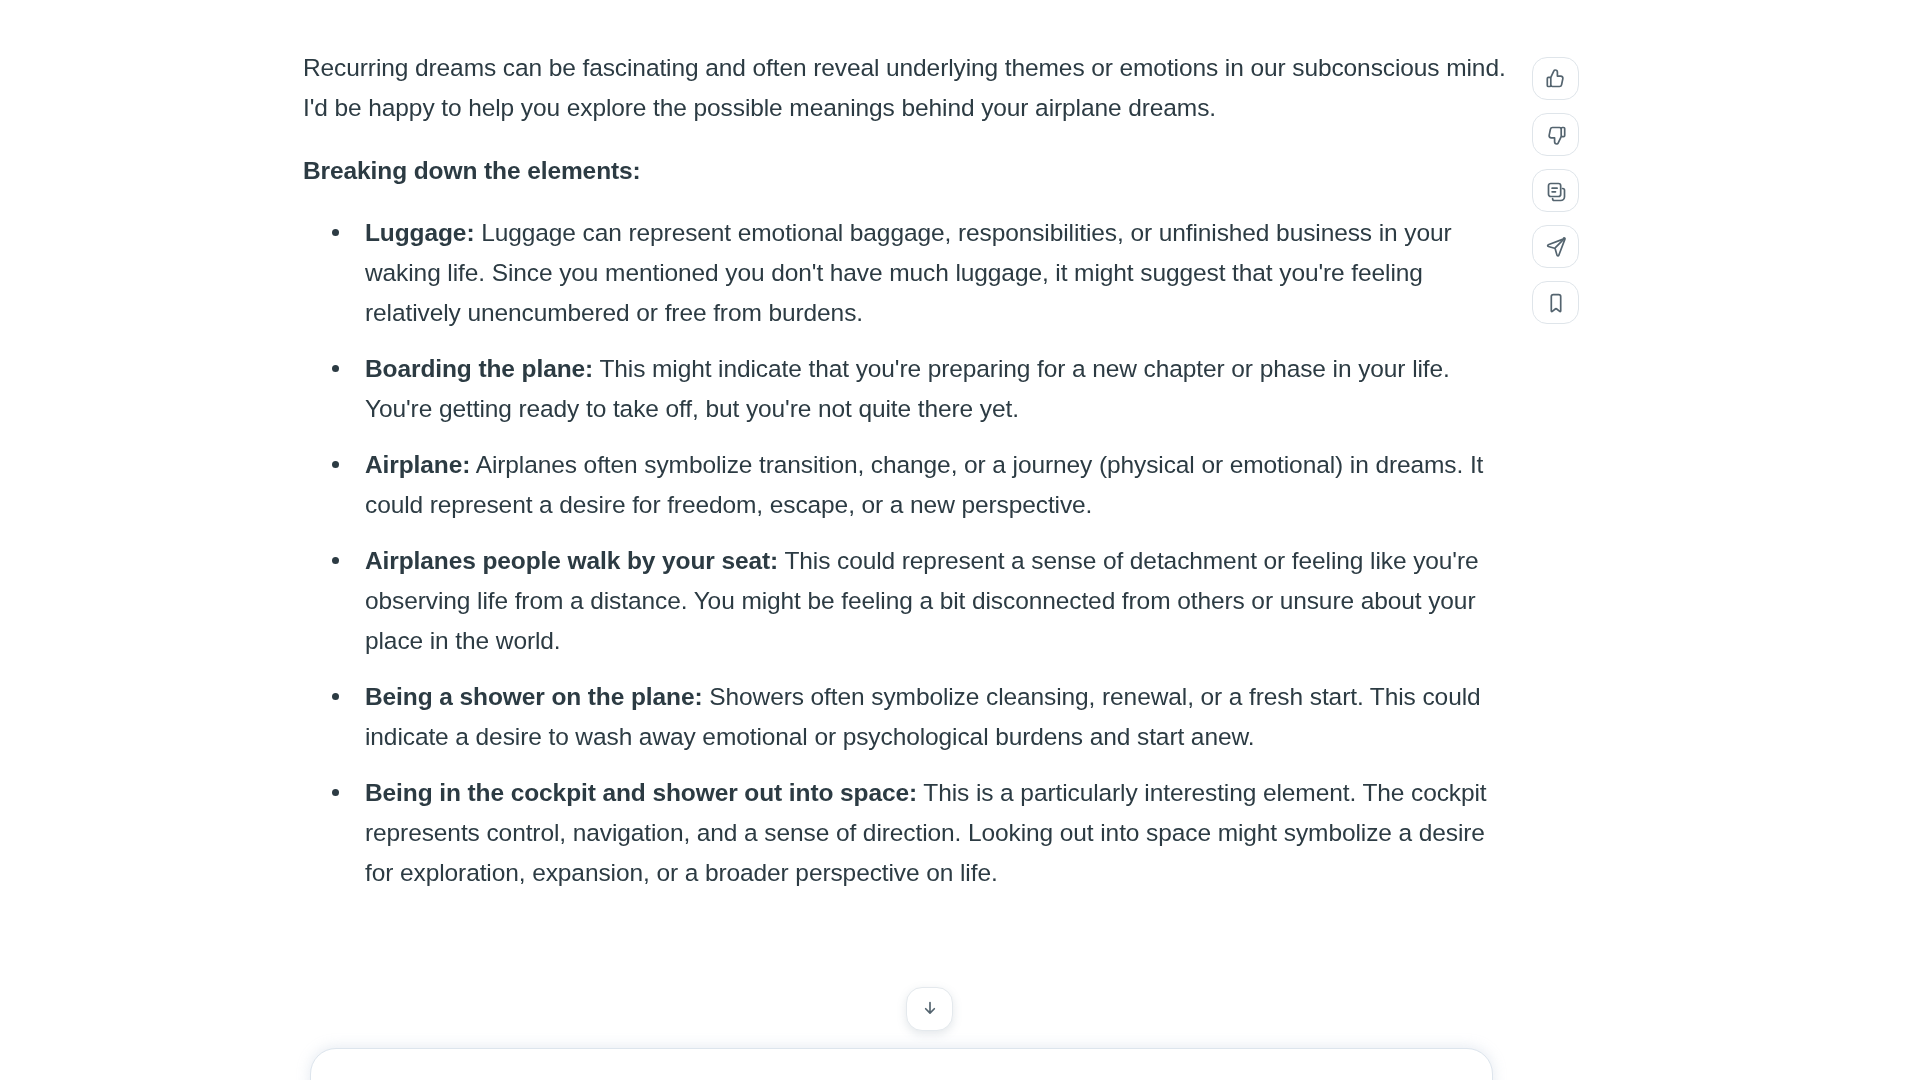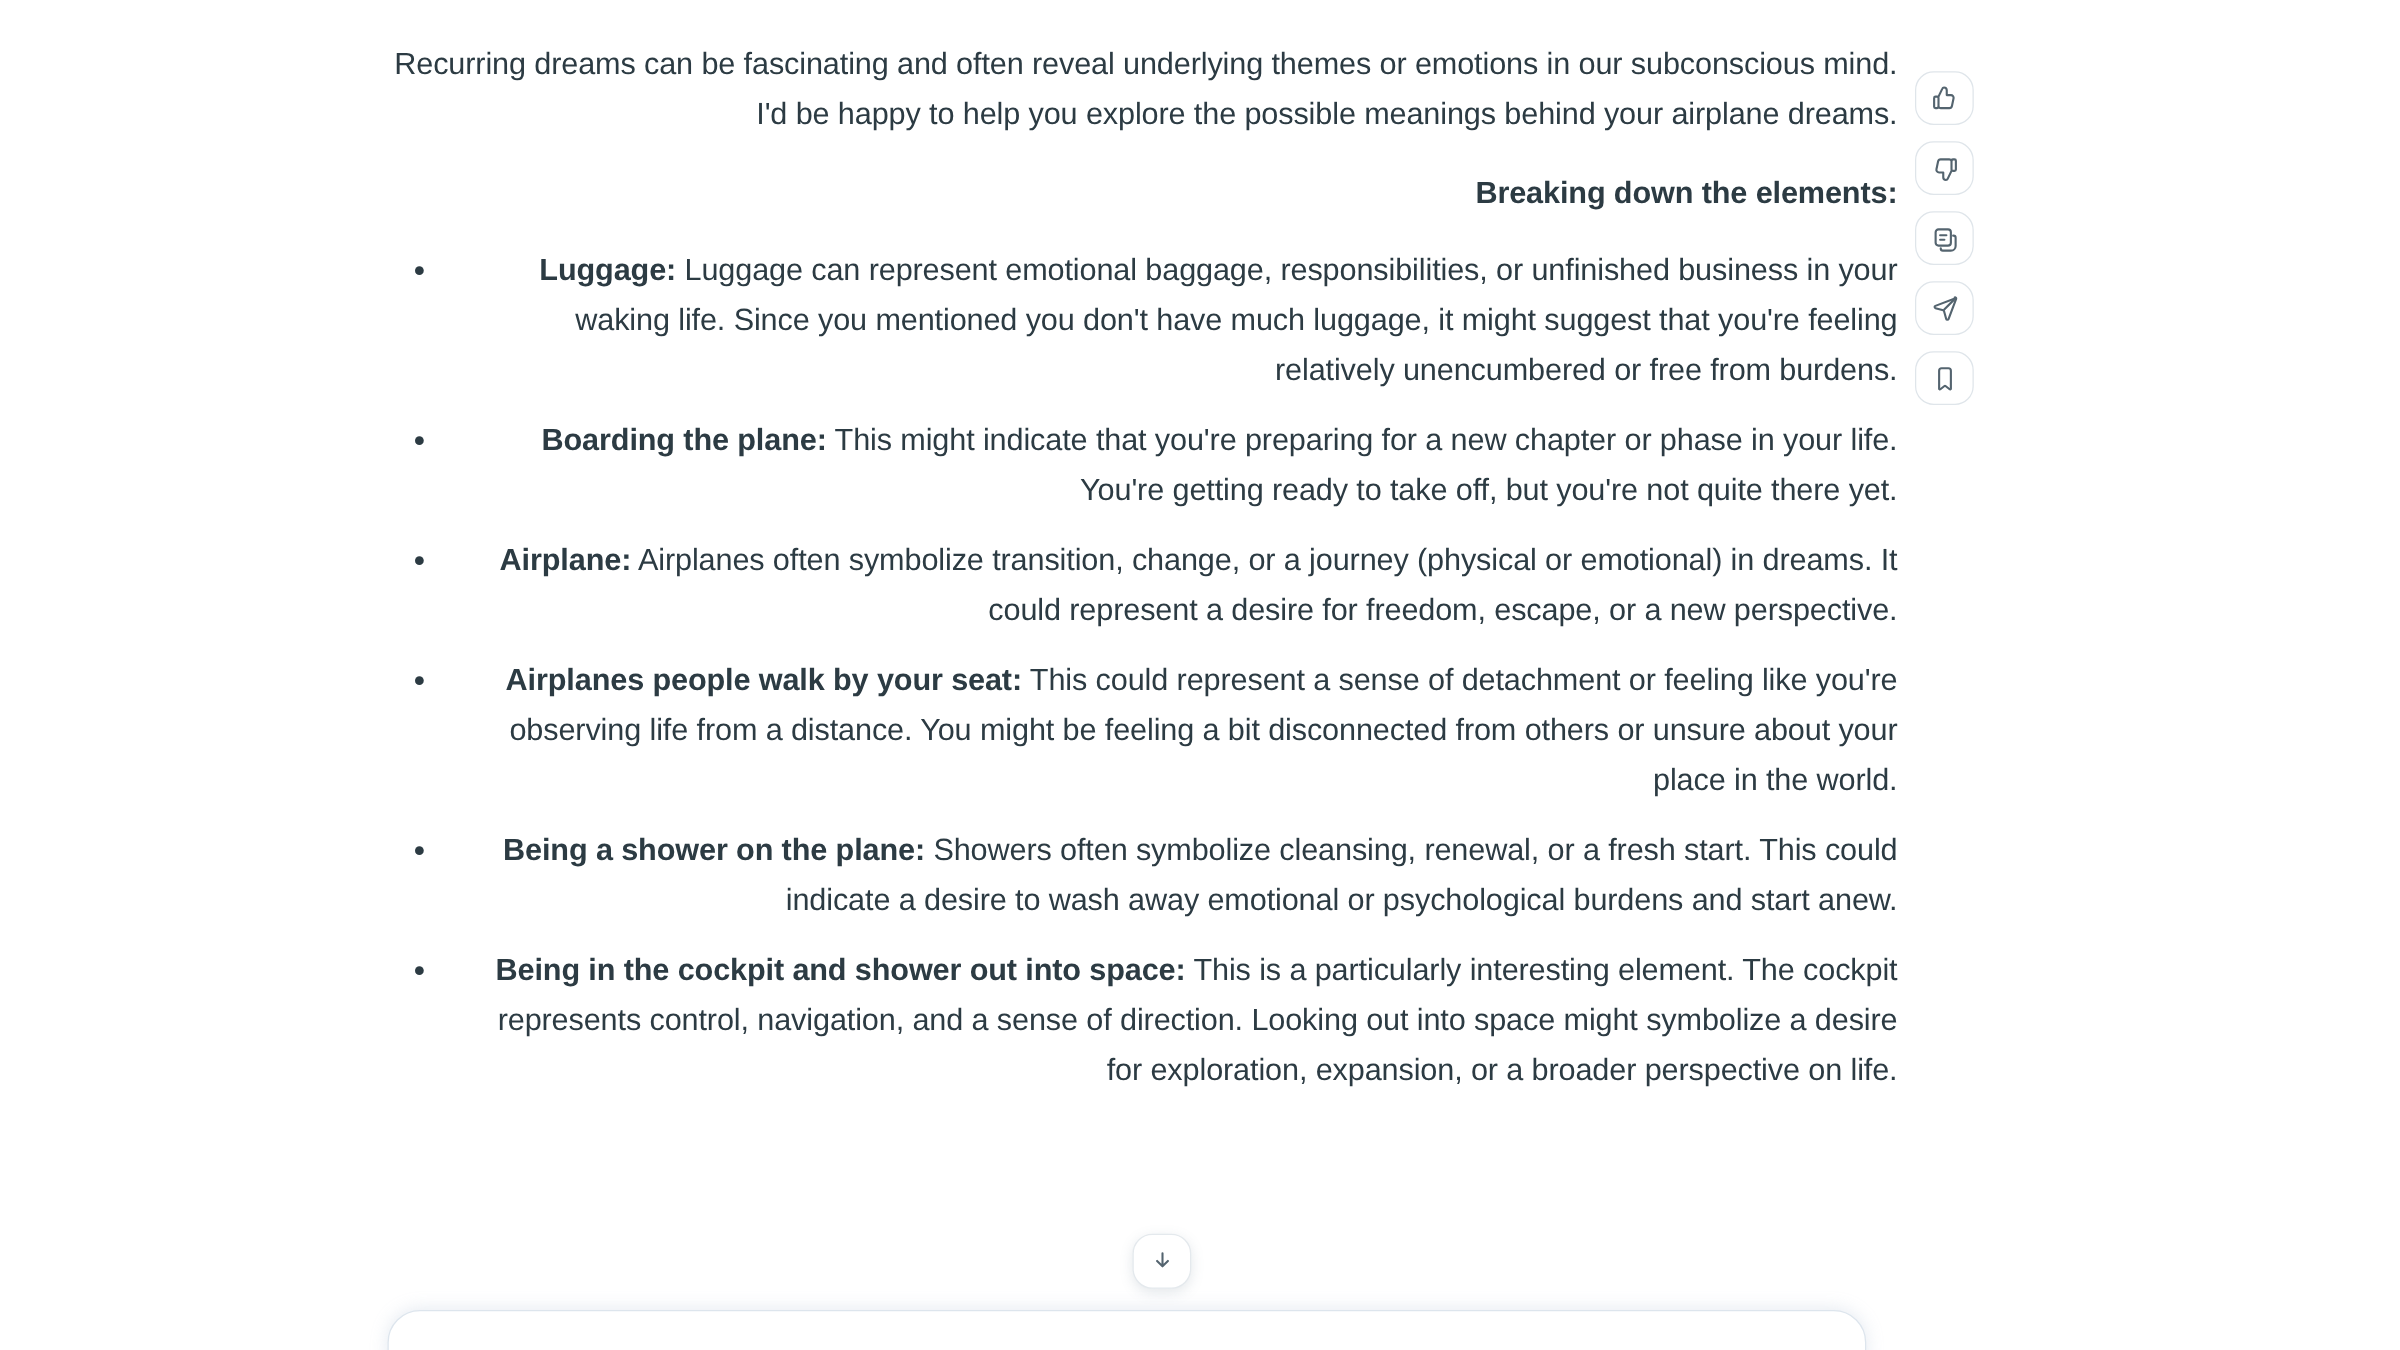--- a/index.html
+++ b/index.html
@@ -8,34 +8,32 @@
     background: #ffffff;
     overflow: hidden;
     font-family: "Liberation Sans", sans-serif;
     color: #2c3b43;
   }
   .stage { position: relative; width: 1920px; height: 1080px; }
 
   
   .chat-column {
     position: absolute;
-    left: 303px; top: 32px;
+    left: 303px; top: 48px;
     width: 1215px;
     font-size: 24.5px;
     line-height: 40px;
     letter-spacing: -0.1px;
-    text-align: right;
   }
   .intro { margin-bottom: 23px; }
   .section-heading {
     font-weight: 700;
     font-size: 24.5px;
     line-height: 40px;
     margin-bottom: 22px;
-    margin-left: 29px;
   }
   ul.elements-list { list-style: none; }
   ul.elements-list > li {
     position: relative;
     padding-left: 62px;
     margin-bottom: 16px;
   }
   ul.elements-list > li::before {
     content: "";
     position: absolute;

